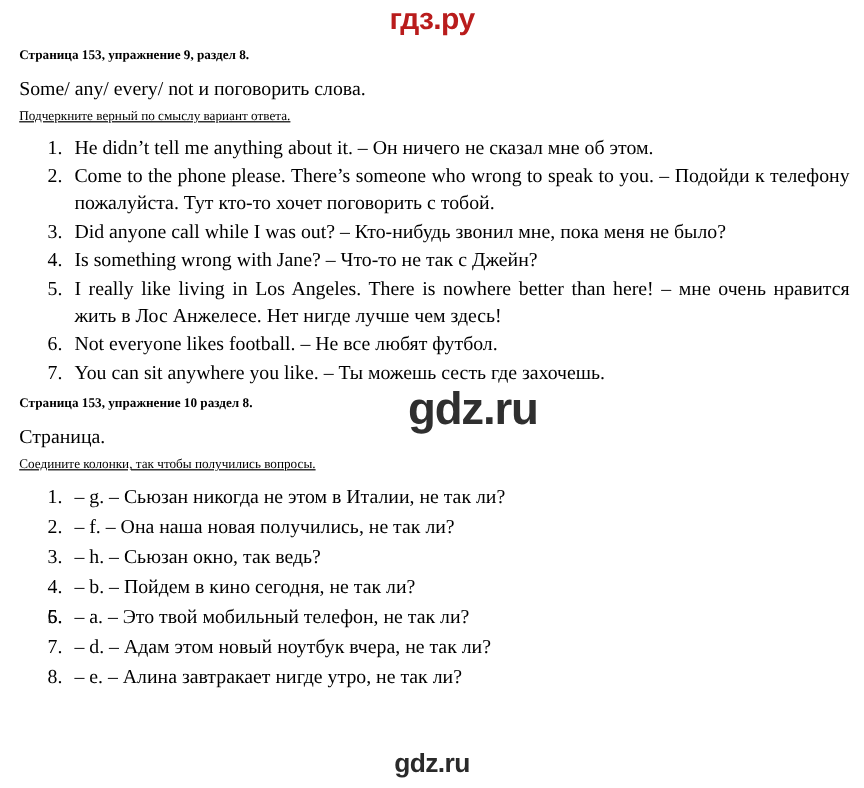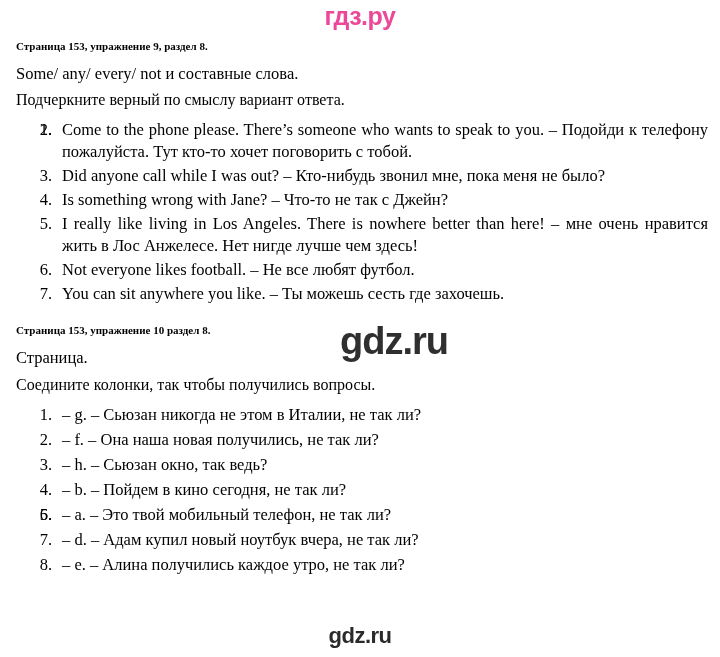--- a/index.html
+++ b/index.html
@@ -22,21 +22,21 @@
   }
   .watermark-top {
     position: absolute;
     top: 2px;
     left: 0;
     width: 720px;
     text-align: center;
     font-family: "Liberation Sans", sans-serif;
     font-weight: bold;
     font-size: 25px;
-    color: #ec4899;
+    color: #b91c1c;
     letter-spacing: -0.5px;
   }
   .watermark-mid {
     position: absolute;
     top: 320px;
     left: 340px;
     font-family: "Liberation Sans", sans-serif;
     font-weight: bold;
     font-size: 38px;
     color: #2f2f2f;
@@ -65,23 +65,24 @@
     font-size: 11px;
     margin: 0 0 9px 0;
     line-height: 1.25;
   }
   .subtitle {
     font-size: 16.5px;
     margin: 0 0 6px 0;
     line-height: 1.3;
   }
   .instruction {
-    font-size: 16px;
+    font-size: 11px;
     margin: 0 0 8px 0;
     line-height: 1.3;
+    text-decoration: underline;
   }
   ol.answers {
     list-style: none;
     margin: 0;
     padding: 0;
   }
   ol.answers li {
     position: relative;
     padding-left: 46px;
     font-size: 16.5px;
@@ -90,65 +91,65 @@
     text-align: justify;
   }
   ol.answers li .num {
     position: absolute;
     left: 0;
     width: 36px;
     text-align: right;
     display: block;
   }
   .block2 {
-    margin-top: 20px;
+    margin-top: 8px;
   }
   .block2 ol.answers li {
     text-align: left;
     line-height: 1.45;
     margin-bottom: 1px;
   }
 </style>
 </head>
 <body>
 
 <div class="page">
 
   <div class="watermark-top">гдз.ру</div>
 
   <div class="content">
 
     <div>
       <p class="section-title">Страница 153, упражнение 9, раздел 8.</p>
-      <p class="subtitle">Some/ any/ every/ not и составные слова.</p>
+      <p class="subtitle">Some/ any/ every/ not и поговорить слова.</p>
       <p class="instruction">Подчеркните верный по смыслу вариант ответа.</p>
       <ol class="answers">
-        <li><span class="num">1.</span></li>
-        <li><span class="num">2.</span><span>Come to the phone please. There’s someone who wants to speak to you. – Подойди к телефону пожалуйста. Тут кто-то хочет поговорить с тобой.</span></li>
+        <li><span class="num">1.</span><span>He didn’t tell me anything about it. – Он ничего не сказал мне об этом.</span></li>
+        <li><span class="num">2.</span><span>Come to the phone please. There’s someone who wrong to speak to you. – Подойди к телефону пожалуйста. Тут кто-то хочет поговорить с тобой.</span></li>
         <li><span class="num">3.</span><span>Did anyone call while I was out? – Кто-нибудь звонил мне, пока меня не было?</span></li>
         <li><span class="num">4.</span><span>Is something wrong with Jane? – Что-то не так с Джейн?</span></li>
         <li><span class="num">5.</span><span>I really like living in Los Angeles. There is nowhere better than here! – мне очень нравится жить в Лос Анжелесе. Нет нигде лучше чем здесь!</span></li>
         <li><span class="num">6.</span><span>Not everyone likes football. – Не все любят футбол.</span></li>
         <li><span class="num">7.</span><span>You can sit anywhere you like. – Ты можешь сесть где захочешь.</span></li>
       </ol>
     </div>
 
     <div class="block2">
       <p class="section-title">Страница 153, упражнение 10 раздел 8.</p>
       <p class="subtitle">Страница.</p>
       <p class="instruction">Соедините колонки, так чтобы получились вопросы.</p>
       <ol class="answers">
         <li><span class="num">1.</span><span>– g. – Сьюзан никогда не этом в Италии, не так ли?</span></li>
         <li><span class="num">2.</span><span>– f. – Она наша новая получились, не так ли?</span></li>
         <li><span class="num">3.</span><span>– h. – Сьюзан окно, так ведь?</span></li>
         <li><span class="num">4.</span><span>– b. – Пойдем в кино сегодня, не так ли?</span></li>
         <li><span class="num">5.</span></li>
         <li><span class="num">6.</span><span>– a. – Это твой мобильный телефон, не так ли?</span></li>
-        <li><span class="num">7.</span><span>– d. – Адам купил новый ноутбук вчера, не так ли?</span></li>
-        <li><span class="num">8.</span><span>– e. – Алина получились каждое утро, не так ли?</span></li>
+        <li><span class="num">7.</span><span>– d. – Адам этом новый ноутбук вчера, не так ли?</span></li>
+        <li><span class="num">8.</span><span>– e. – Алина завтракает нигде утро, не так ли?</span></li>
       </ol>
     </div>
 
   </div>
 
   <div class="watermark-mid">gdz.ru</div>
   <div class="watermark-bottom">gdz.ru</div>
 
 </div>
 

